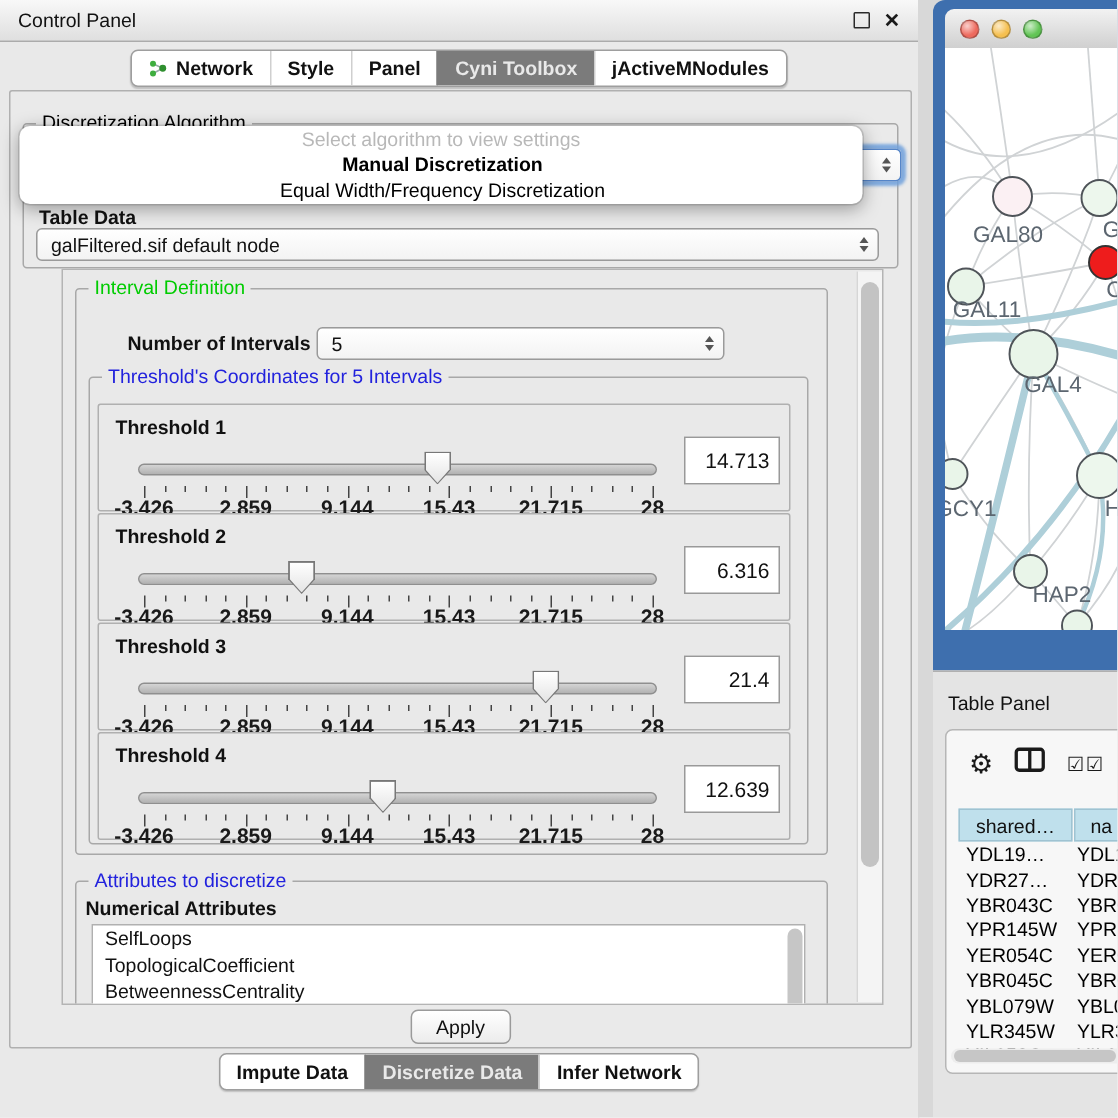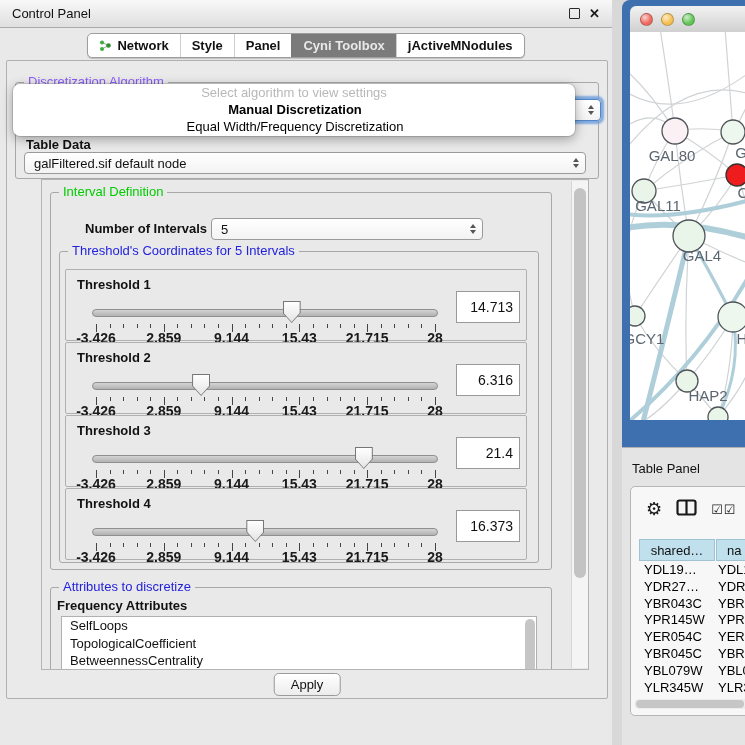--- a/index.html
+++ b/index.html
@@ -22,21 +22,21 @@
             color:#111;border-left:1px solid #cfcfcf;cursor:default;}
   .seg-item:first-child{border-left:none;}
   .seg-item.active{background:#7b7b7b;color:#e9e9e9;border-left-color:#7b7b7b;}
   
   .content{position:absolute;left:6px;top:60px;width:600px;height:637px;border:1px solid #b0b0b0;
            background:#eaeaea;border-radius:2px;}
   .group{position:absolute;border:1px solid #a8a8a8;border-radius:3px;}
   .gtitle{position:absolute;top:-9px;left:8px;background:#eaeaea;padding:0 4px;font-size:13px;white-space:nowrap;}
   .gtitle.green{color:#00cc00;}
   .gtitle.blue{color:#2222dd;}
-  .gtitle.plain{color:#8b5cf6;}
+  .gtitle.plain{color:#000000;}
   .lbl-bold{font-size:13px;font-weight:bold;color:#111;position:absolute;white-space:nowrap;}
   .combo{position:absolute;display:flex;align-items:center;background:linear-gradient(#ffffff,#f3f3f3);
          border:1px solid #9a9a9a;border-radius:4px;font-size:13px;padding-left:9px;height:22px;box-sizing:border-box;}
   .combo-value{flex:1;white-space:nowrap;overflow:hidden;}
   .stepper{width:18px;display:flex;flex-direction:column;align-items:center;justify-content:center;height:100%;}
   .st-up{width:0;height:0;border-left:3.5px solid transparent;border-right:3.5px solid transparent;
          border-bottom:4.5px solid #555;margin-bottom:2px;}
   .st-dn{width:0;height:0;border-left:3.5px solid transparent;border-right:3.5px solid transparent;
          border-top:4.5px solid #555;}
   
@@ -330,29 +330,29 @@
                   <div class="tick minor" style="left: 328.32px;"></div>
                   <div class="tick minor" style="left: 341.88px;"></div>
                   <div class="tick minor" style="left: 355.44px;"></div>
                   <div class="tick major" style="left: 369px;"></div>
                   <div class="tick-label" style="left: 30px;">-3.426</div>
                   <div class="tick-label" style="left: 97.8px;">2.859</div>
                   <div class="tick-label" style="left: 165.6px;">9.144</div>
                   <div class="tick-label" style="left: 233.4px;">15.43</div>
                   <div class="tick-label" style="left: 301.2px;">21.715</div>
                   <div class="tick-label" style="left: 369px;">28</div>
-                  <div class="thr-value">16.373</div>
+                  <div class="thr-value">12.639</div>
                 </div>
               </div>
           </div>
         </div>
 
         <div class="group" style="left:8px;top:407px;width:500px;height:110px;">
           <span class="gtitle blue" style="background:#e9e9e9;">Attributes to discretize</span>
-          <span class="lbl-bold" style="left:6px;top:10px;">Frequency Attributes</span>
+          <span class="lbl-bold" style="left:6px;top:10px;">Numerical Attributes</span>
           <div class="attr-list">
             <div id="attr-items">
                 <div class="attr-item">SelfLoops</div>
                 <div class="attr-item">TopologicalCoefficient</div>
                 <div class="attr-item">BetweennessCentrality</div>
               </div>
             <div class="attr-sb"></div>
           </div>
         </div>
 
@@ -367,20 +367,33 @@
     </div>
 
     <div class="popup">
       <div class="popup-hint">Select algorithm to view settings</div>
       <div id="popup-items">
           <div class="popup-item bold">Manual Discretization</div>
           <div class="popup-item">Equal Width/Frequency Discretization</div>
         </div>
     </div>
 
+    <div class="tabs-row tabs-bottom">
+      <div class="seg" id="bottom-tabs">
+          <div class="seg-item">
+            <span>Impute Data</span>
+          </div>
+          <div class="seg-item active">
+            <span>Discretize Data</span>
+          </div>
+          <div class="seg-item">
+            <span>Infer Network</span>
+          </div>
+        </div>
+    </div>
   </div>
 
   <div class="gap-strip"></div>
 
   <div class="net-window">
     <div class="net-titlebar">
       <span class="light" id="light-0" style="background: radial-gradient(circle at 35% 30%, rgba(255, 255, 255, 0.69), rgb(237, 106, 94) 60%) rgb(237, 106, 94);"></span>
       <span class="light" id="light-1" style="background: radial-gradient(circle at 35% 30%, rgba(255, 255, 255, 0.69), rgb(245, 191, 79) 60%) rgb(245, 191, 79);"></span>
       <span class="light" id="light-2" style="background: radial-gradient(circle at 35% 30%, rgba(255, 255, 255, 0.69), rgb(97, 196, 84) 60%) rgb(97, 196, 84);"></span>
     </div>

